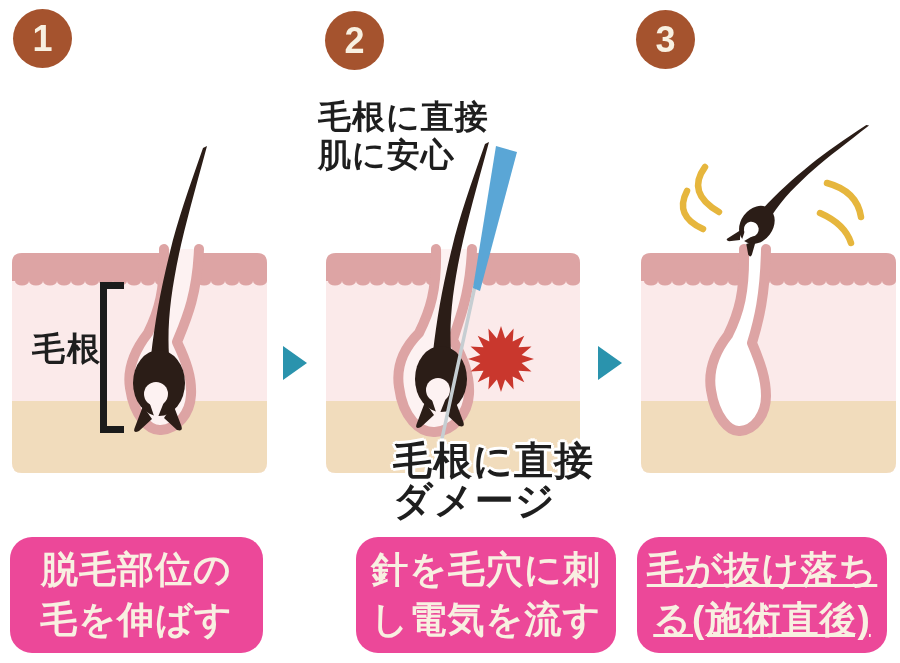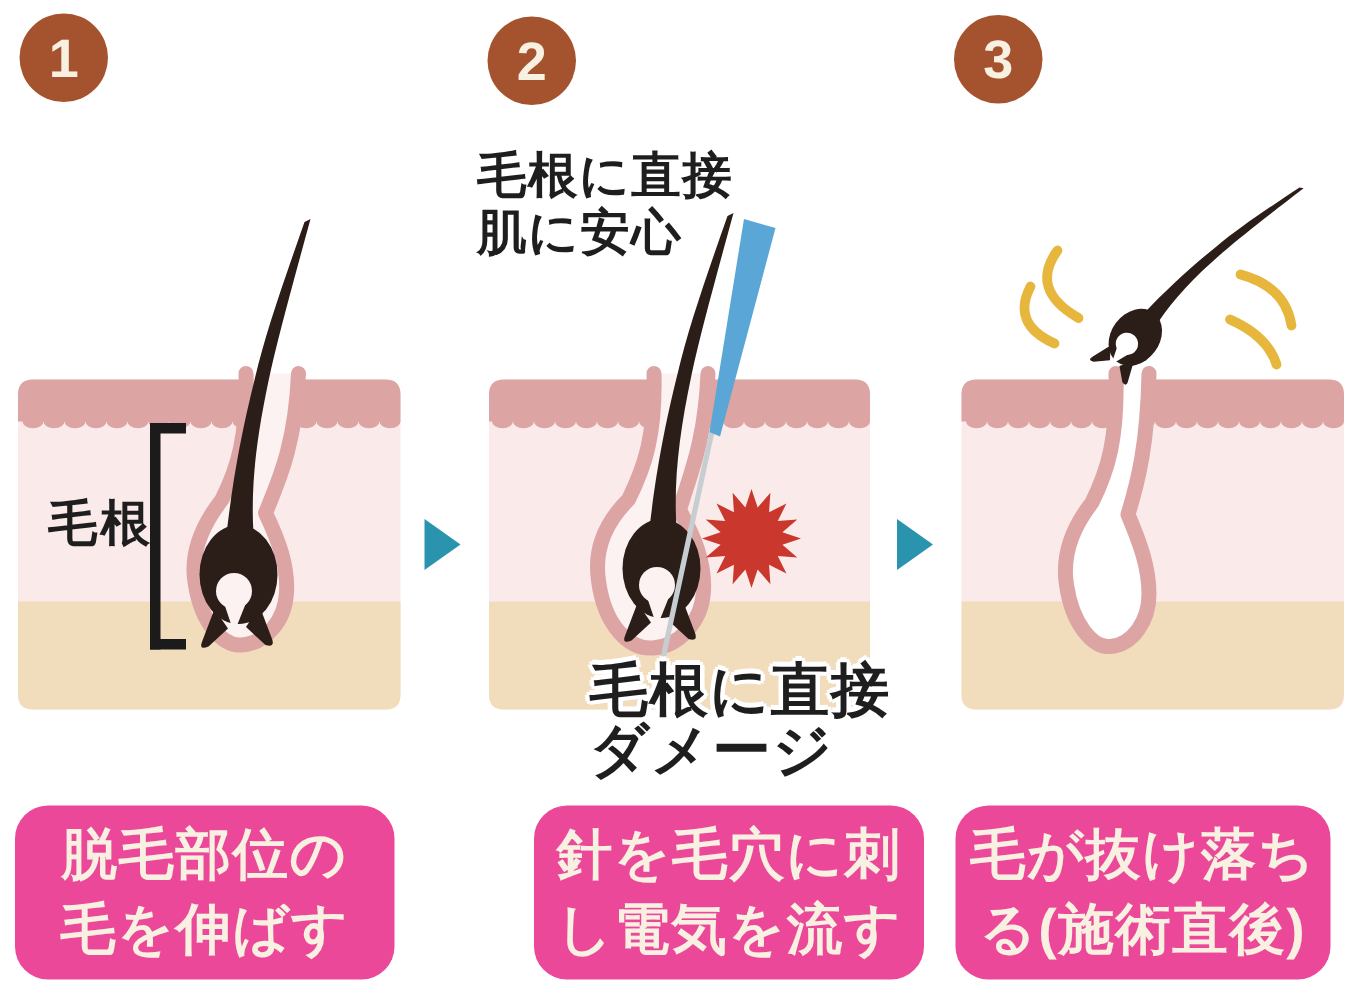--- a/index.html
+++ b/index.html
@@ -28,21 +28,21 @@
     position:absolute;left:100px;top:282px;width:17px;height:137px;
     border-left:7px solid #1b1b1b;border-top:7px solid #1b1b1b;border-bottom:7px solid #1b1b1b;
   }
   .caption{
     position:absolute;top:537px;height:116px;background:#ec4899;border-radius:22px;
     color:#f8f0e1;font-size:37px;font-weight:bold;line-height:1.36;letter-spacing:1px;
     display:flex;align-items:center;justify-content:center;text-align:center;white-space:pre-line;
   }
   .caption.c1{left:10px;width:253px;}
   .caption.c2{left:325px;width:260px;margin-left:31px;}
-  .caption.c3{left:637px;width:250px;}
+  .caption.c3{left:637px;width:250px;text-decoration:underline;}
 </style>
 </head>
 <body>
 
 <div class="figure">
 
   <svg width="900" height="663" viewBox="0 0 900 663">
 
     <g>
       <path fill="#fbeaea" d="M12,263 Q12,253 22,253 H257 Q267,253 267,263 V463 Q267,473 257,473 H22 Q12,473 12,463 Z"></path>

